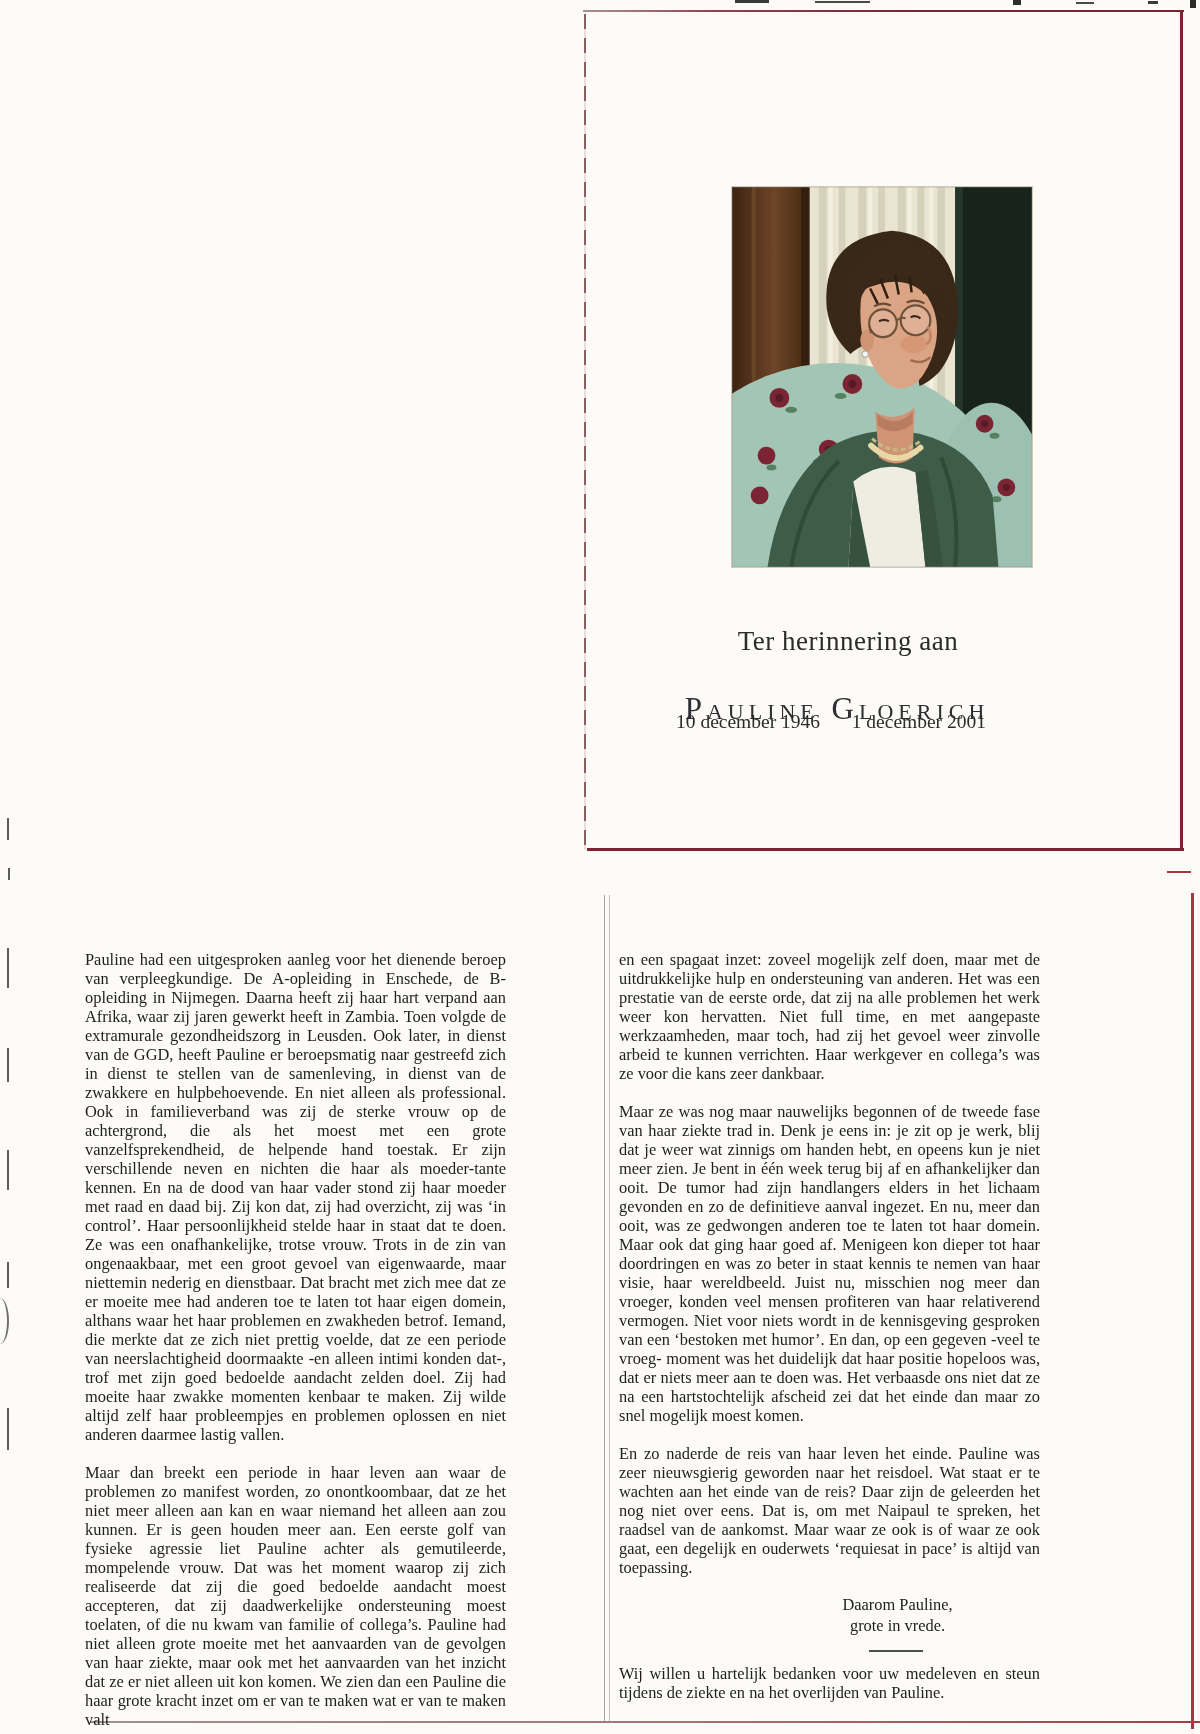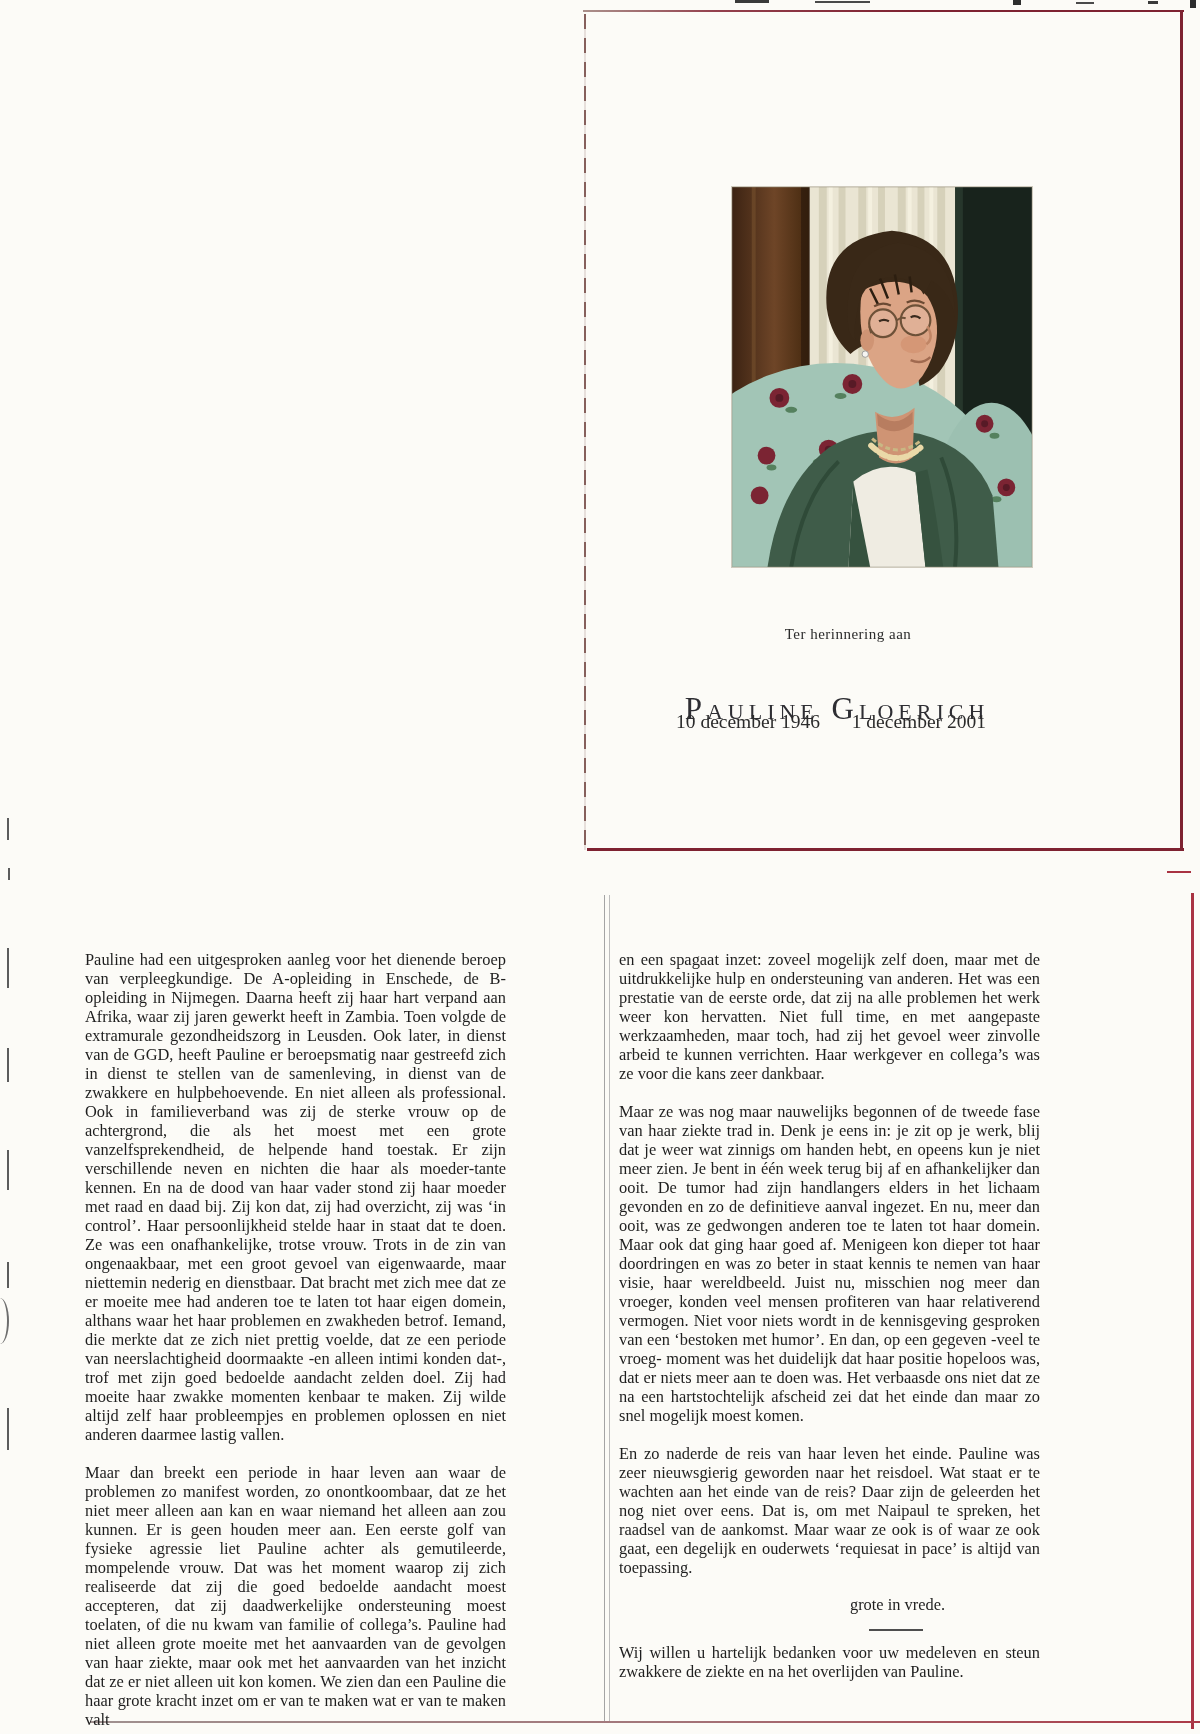--- a/index.html
+++ b/index.html
@@ -19,21 +19,21 @@
   .card-border-top { left:583px; top:10px; width:601px; height:2px;
     background:linear-gradient(90deg,#ab918c 0%,#94404d 22%,#7e2231 55%,#7e2231 100%); }
   .card-border-right { left:1180px; top:10px; width:3px; height:840px; background:#7e2231; }
   .card-border-bottom { left:587px; top:848px; width:597px; height:2.5px; background:#7e2231; }
   .card-border-left { left:584px; top:14px; width:2px; height:836px;
     background:repeating-linear-gradient(180deg,#86605c 0 15px, rgba(134,96,92,0.18) 15px 24px); }
 
   .photo { left:732px; top:187px; width:300px; height:380px; box-shadow:0 0 0 1px #cfcabd; }
 
   .memorial-line { left:585px; top:626px; width:526px; text-align:center;
-    font-size:15px; color:#2b2b2b; letter-spacing:0.5px; }
+    font-size:27px; color:#2b2b2b; letter-spacing:0.5px; }
   .deceased-name { left:585px; top:655px; width:504px; text-align:center;
     font-size:31px; font-variant:small-caps; letter-spacing:5px; color:#2e2e33;margin-top:36px; }
   .dates-row { left:585px; top:711px; width:492px; box-sizing:border-box;
     padding:0 91px; display:flex; justify-content:space-between; font-size:19.5px; color:#2b2b2b; }
 
   
   .fold-line-a { left:604px; top:895px; width:1px; height:827px; background:#a4a4a4; }
   .fold-line-b { left:609px; top:895px; width:1px; height:827px; background:#bcbcbc; }
   .page-edge-right { left:1191px; top:893px; width:2.5px; height:836px; background:#a93342; }
   .red-dash { left:1167px; top:871px; width:24px; height:2px; background:#a93342; }
@@ -205,20 +205,21 @@
     <div class="col col-left">
       <p>Pauline had een uitgesproken aanleg voor het dienende beroep van verpleegkundige. De A-opleiding in Enschede, de B-opleiding in Nijmegen. Daarna heeft zij haar hart verpand aan Afrika, waar zij jaren gewerkt heeft in Zambia. Toen volgde de extramurale gezondheidszorg in Leusden. Ook later, in dienst van de GGD, heeft Pauline er beroepsmatig naar gestreefd zich in dienst te stellen van de samenleving, in dienst van de zwakkere en hulpbehoevende. En niet alleen als professional. Ook in familieverband was zij de sterke vrouw op de achtergrond, die als het moest met een grote vanzelfsprekendheid, de helpende hand toestak. Er zijn verschillende neven en nichten die haar als moeder-tante kennen. En na de dood van haar vader stond zij haar moeder met raad en daad bij. Zij kon dat, zij had overzicht, zij was ‘in control’. Haar persoonlijkheid stelde haar in staat dat te doen. Ze was een onafhankelijke, trotse vrouw. Trots in de zin van ongenaakbaar, met een groot gevoel van eigenwaarde, maar niettemin nederig en dienstbaar. Dat bracht met zich mee dat ze er moeite mee had anderen toe te laten tot haar eigen domein, althans waar het haar problemen en zwakheden betrof. Iemand, die merkte dat ze zich niet prettig voelde, dat ze een periode van neerslachtigheid doormaakte -en alleen intimi konden dat-, trof met zijn goed bedoelde aandacht zelden doel. Zij had moeite haar zwakke momenten kenbaar te maken. Zij wilde altijd zelf haar probleempjes en problemen oplossen en niet anderen daarmee lastig vallen.</p>
       <p>Maar dan breekt een periode in haar leven aan waar de problemen zo manifest worden, zo onontkoombaar, dat ze het niet meer alleen aan kan en waar niemand het alleen aan zou kunnen. Er is geen houden meer aan. Een eerste golf van fysieke agressie liet Pauline achter als gemutileerde, mompelende vrouw. Dat was het moment waarop zij zich realiseerde dat zij die goed bedoelde aandacht moest accepteren, dat zij daadwerkelijke ondersteuning moest toelaten, of die nu kwam van familie of collega’s. Pauline had niet alleen grote moeite met het aanvaarden van de gevolgen van haar ziekte, maar ook met het aanvaarden van het inzicht dat ze er niet alleen uit kon komen. We zien dan een Pauline die haar grote kracht inzet om er van te maken wat er van te maken valt</p>
     </div>
 
     <div class="col col-right">
       <p>en een spagaat inzet: zoveel mogelijk zelf doen, maar met de uitdrukkelijke hulp en ondersteuning van anderen. Het was een prestatie van de eerste orde, dat zij na alle problemen het werk weer kon hervatten. Niet full time, en met aangepaste werkzaamheden, maar toch, had zij het gevoel weer zinvolle arbeid te kunnen verrichten. Haar werkgever en collega’s was ze voor die kans zeer dankbaar.</p>
       <p>Maar ze was nog maar nauwelijks begonnen of de tweede fase van haar ziekte trad in. Denk je eens in: je zit op je werk, blij dat je weer wat zinnigs om handen hebt, en opeens kun je niet meer zien. Je bent in één week terug bij af en afhankelijker dan ooit. De tumor had zijn handlangers elders in het lichaam gevonden en zo de definitieve aanval ingezet. En nu, meer dan ooit, was ze gedwongen anderen toe te laten tot haar domein. Maar ook dat ging haar goed af. Menigeen kon dieper tot haar doordringen en was zo beter in staat kennis te nemen van haar visie, haar wereldbeeld. Juist nu, misschien nog meer dan vroeger, konden veel mensen profiteren van haar relativerend vermogen. Niet voor niets wordt in de kennisgeving gesproken van een ‘bestoken met humor’. En dan, op een gegeven -veel te vroeg- moment was het duidelijk dat haar positie hopeloos was, dat er niets meer aan te doen was. Het verbaasde ons niet dat ze na een hartstochtelijk afscheid zei dat het einde dan maar zo snel mogelijk moest komen.</p>
       <p>En zo naderde de reis van haar leven het einde. Pauline was zeer nieuwsgierig geworden naar het reisdoel. Wat staat er te wachten aan het einde van de reis? Daar zijn de geleerden het nog niet over eens. Dat is, om met Naipaul te spreken, het raadsel van de aankomst. Maar waar ze ook is of waar ze ook gaat, een degelijk en ouderwets ‘requiesat in pace’ is altijd van toepassing.</p>
       <div class="closing">
+        <div>Daarom Pauline,</div>
         <div>grote in vrede.</div>
       </div>
       <div class="divider-rule"></div>
-      <p>Wij willen u hartelijk bedanken voor uw medeleven en steun zwakkere de ziekte en na het overlijden van Pauline.</p>
+      <p>Wij willen u hartelijk bedanken voor uw medeleven en steun tijdens de ziekte en na het overlijden van Pauline.</p>
     </div>
   </section>
 
 </div>
 
 </body></html>

